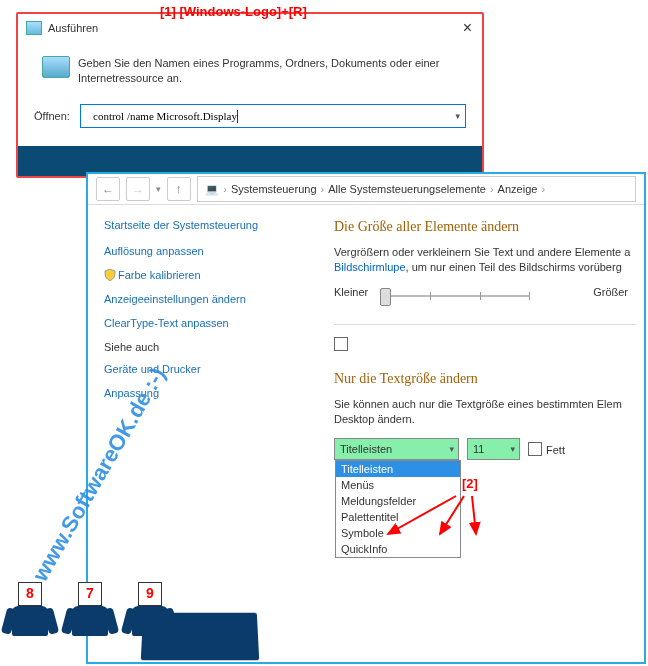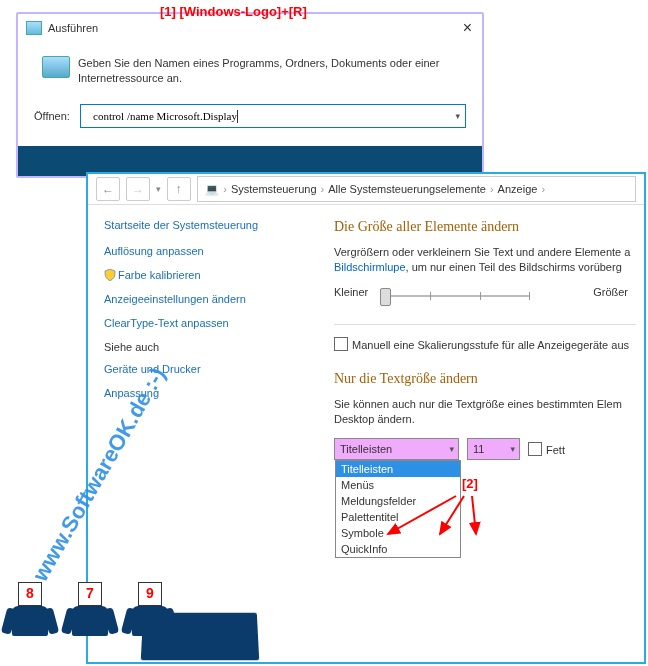--- a/index.html
+++ b/index.html
@@ -1,16 +1,16 @@
 <!DOCTYPE html>
 <html><head>
 <meta charset="utf-8">
 <style>
 body{margin:0;font:11px "Segoe UI",sans-serif;background:#fff;width:648px;height:666px;position:relative;overflow:hidden}
-.run-dlg{position:absolute;left:16px;top:12px;width:464px;background:#0b4b73;border:2px solid #c4b5fd;border-radius:2px;padding-bottom:30px}
+.run-dlg{position:absolute;left:16px;top:12px;width:464px;background:#0b4b73;border:2px solid #ef4444;border-radius:2px;padding-bottom:30px}
 .run-title{height:28px;background:#fff;display:flex;align-items:center;padding:0 8px;position:relative}
 .run-title .t{color:#333;margin-left:6px}
 .run-title .close{position:absolute;right:10px;font-size:16px;color:#333}
 .run-body{background:#fff;margin:0;padding:14px 16px 18px}
 .run-desc{margin-left:44px;color:#333;line-height:1.4}
 .run-row{display:flex;align-items:center;margin-top:16px}
 .run-row label{color:#333;width:46px}
 .run-input{flex:1;height:20px;border:1px solid #0078d7;padding:1px 12px;font:11px "Segoe UI";position:relative;display:flex;align-items:center;background:#fff}
 .run-input .chev{position:absolute;right:5px;color:#555;font-size:9px}
 .ann1{position:absolute;left:160px;top:4px;color:red;font:bold 13px Arial}
@@ -32,21 +32,21 @@
 .main p{margin:0 0 10px;line-height:1.4}
 .main .lnk{color:#0066cc;}
 .slider-row{display:flex;gap:12px;margin:6px 0 18px}
 .slider{width:150px;height:20px;position:relative}
 .slider .track{position:absolute;top:9px;left:0;right:0;height:2px;background:#bbb}
 .slider .tick{position:absolute;top:6px;width:1px;height:8px;background:#999}
 .slider .thumb{position:absolute;top:2px;left:0;width:9px;height:16px;background:#ddd;border:1px solid #888;border-radius:2px}
 .sep-line{border-top:1px solid #ddd;margin:0 8px 12px 0}
 .chk{display:inline-block;width:12px;height:12px;border:1px solid #666;vertical-align:-2px;margin-right:4px;background:#fff}
 .ctrl-row{display:flex;align-items:center;gap:8px;margin-top:10px;position:relative}
-.sel{border:1px solid #888;height:20px;display:flex;align-items:center;padding:0 18px 0 5px;position:relative;background:#f0abfc;font-size:11px}
+.sel{border:1px solid #888;height:20px;display:flex;align-items:center;padding:0 18px 0 5px;position:relative;background:#86efac;font-size:11px}
 .sel .ar{position:absolute;right:4px;font-size:9px;color:#555}
 .sel.w1{width:100px}
 .sel.w2{width:28px}
 .dropdown{position:absolute;left:0;top:21px;width:124px;border:1px solid #888;background:#fff;z-index:10}
 .dropdown div{padding:2px 5px;font-size:11px}
 .dropdown .hl{background:#2e90e5;color:#fff}
 .arrow-svg{position:absolute;left:368px;top:492px;width:140px;height:60px;pointer-events:none;z-index:20}
 .watermark{position:absolute;left:50px;top:560px;transform:rotate(-60deg);transform-origin:left bottom;font:bold 22px Arial;color:#2e90e5;opacity:.9;letter-spacing:0}
 .figs{position:absolute;left:0;bottom:12px;display:flex;gap:0}
 .fig{width:60px;height:72px;position:relative}
@@ -125,21 +125,21 @@
           <div class="track"></div>
           <div class="tick" style="left:0"></div>
             <div class="tick" style="left:50px"></div>
             <div class="tick" style="left:100px"></div>
             <div class="tick" style="left:149px"></div>
           <div class="thumb"></div>
         </div>
         <span style="margin-left:auto;margin-right:16px">Größer</span>
       </div>
       <div class="sep-line"></div>
-      <div><span class="chk"></span><span>Manuell eine Skalierungsstufe für alle Anzeigegeräte aus</span></div>
+      <div><span class="chk"></span></div>
       <h3 style="margin-top:20px">Nur die Textgröße ändern</h3>
       <p>Sie können auch nur die Textgröße eines bestimmten Elem Desktop ändern.</p>
       <div class="ctrl-row">
         <div class="sel w1">
           <span>Titelleisten</span>
             <span class="ar">▾</span>
           <div class="dropdown">
             <div class="hl">Titelleisten</div>
             <div>Menüs</div>
             <div>Meldungsfelder</div>

